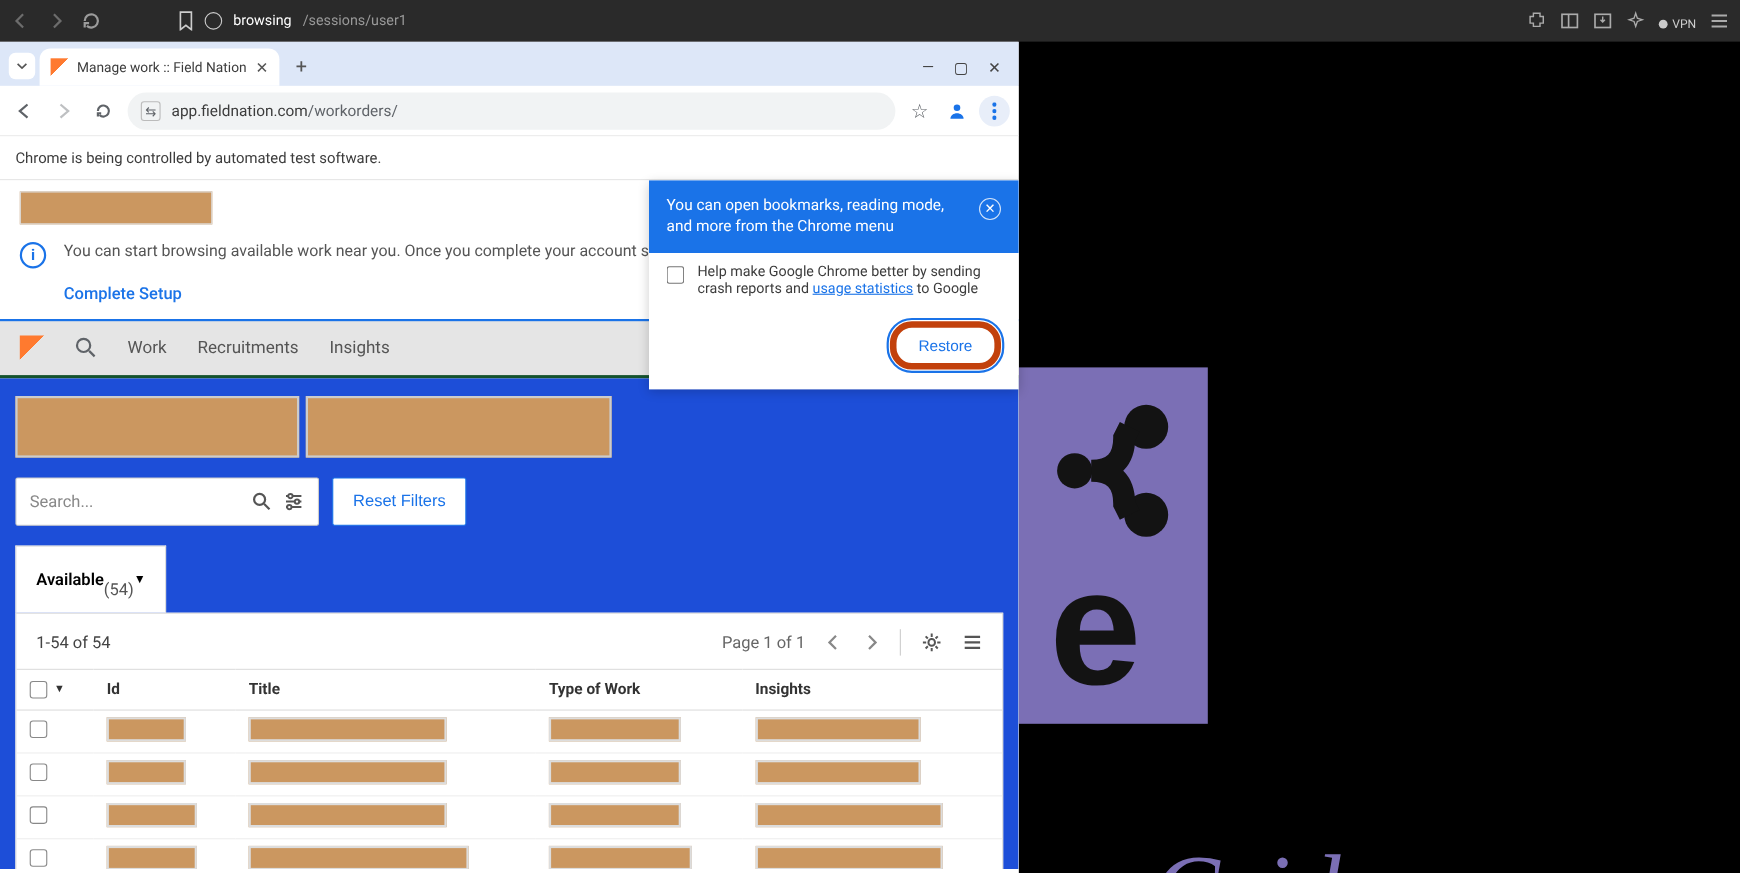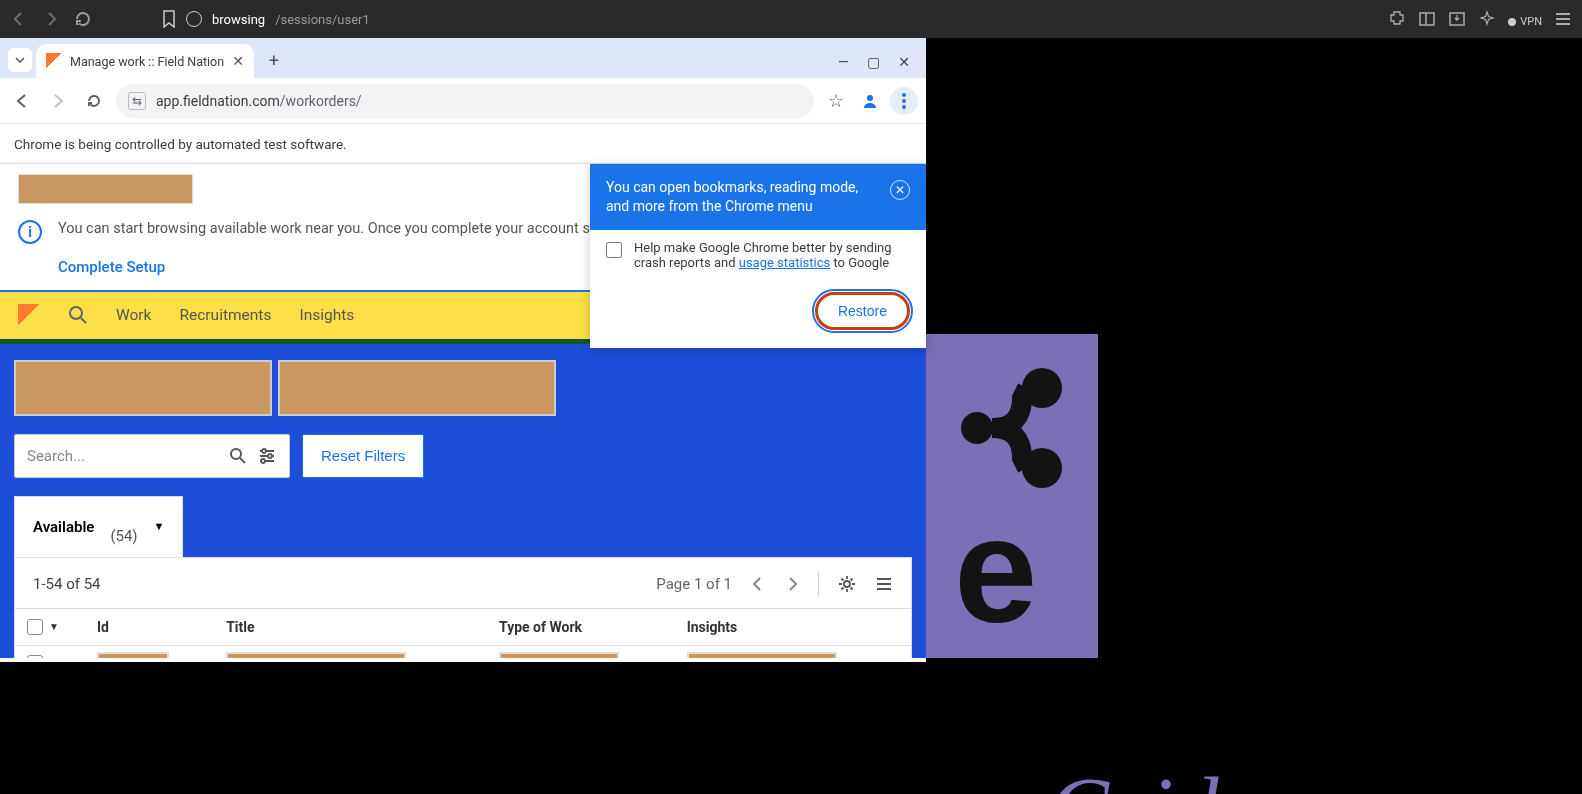--- a/index.html
+++ b/index.html
@@ -8,21 +8,21 @@
 
 .outer-bar { height: 38px; background: #2a2a2a; display: flex; align-items: center; padding: 0 10px; color: #ccc; font-size: 13px; }
 .outer-nav { display: flex; gap: 14px; align-items: center; }
 .outer-nav .ico { width: 18px; height: 18px; display: flex; align-items: center; justify-content: center; opacity: 0.7; }
 .outer-addr { margin-left: 70px; display: flex; align-items: center; gap: 10px; }
 .outer-addr .globe { width: 16px; height: 16px; border: 1.5px solid #ccc; border-radius: 50%; position: relative; }
 .outer-right { margin-left: auto; display: flex; gap: 12px; align-items: flex-end; }
 .outer-right .ico { opacity: 0.8; }
 
 
-.chrome-window { position: absolute; top: 38px; left: 0; width: 926px; height: 624px; background: #fff; display: flex; flex-direction: column; }
+.chrome-window { position: absolute; top: 38px; left: 0; width: 926px; height: 756px; background: #fff; display: flex; flex-direction: column; }
 .tab-strip { height: 40px; background: #dde7f8; display: flex; align-items: flex-end; padding: 0 8px; position: relative; }
 .tab-strip .drop { width: 24px; height: 24px; background: #fff; border-radius: 6px; display: flex; align-items: center; justify-content: center; margin-bottom: 6px; margin-right: 4px; }
 .tab { background: #fff; height: 34px; border-radius: 10px 10px 0 0; display: flex; align-items: center; padding: 0 10px; gap: 8px; font-size: 12.5px; color: #3c3c3c; min-width: 200px; }
 .tab .favicon { width: 16px; height: 16px; background: linear-gradient(135deg,#ff7a2f 50%, transparent 50%); }
 .tab .close { margin-left: auto; font-size: 14px; color: #555; }
 .newtab { width: 28px; height: 28px; display: flex; align-items: center; justify-content: center; color: #555; font-size: 18px; margin-left: 6px; margin-bottom: 4px; }
 .win-ctrls { margin-left: auto; display: flex; gap: 18px; padding-right: 8px; padding-bottom: 8px; color: #444; font-size: 14px; }
 
 .addr-row { height: 46px; background: #fff; display: flex; align-items: center; padding: 0 8px; gap: 8px; border-bottom: 1px solid #e6e6e6; }
 .addr-row .nav-ico { width: 28px; height: 28px; display: flex; align-items: center; justify-content: center; color: #5f6368; }
@@ -38,46 +38,46 @@
 .infobar { height: 40px; background: #fff; display: flex; align-items: center; padding: 0 14px; font-size: 13.5px; color: #3c3c3c; border-bottom: 1px solid #ddd; }
 
 
 .blue-pop { position: absolute; top: 126px; right: 0; width: 336px; background: #fff; box-shadow: 0 2px 10px rgba(0,0,0,0.2); z-index: 50; }
 .blue-pop .head { background: #1a73e8; color: #fff; padding: 14px 16px; font-size: 14px; line-height: 1.35; display: flex; gap: 24px; }
 .blue-pop .head .closex { width: 20px; height: 20px; border: 1.5px solid rgba(255,255,255,0.8); border-radius: 50%; display: flex; align-items: center; justify-content: center; font-size: 12px; flex-shrink: 0; margin-top: 2px; }
 .blue-pop .body { padding: 10px 16px 14px; font-size: 13px; color: #3c3c3c; display: flex; gap: 12px; }
 .blue-pop .body input[type=checkbox] { width: 16px; height: 16px; margin-top: 2px; flex-shrink:0;}
 .blue-pop .body a { color: #1a73e8; text-decoration: underline; }
 .blue-pop .foot { padding: 8px 16px 18px; display: flex; justify-content: flex-end; }
-.blue-pop .foot button { border: 3px solid #c2410c; background: #fff; color: #1a73e8; border-radius: 20px; padding: 8px 20px; font-size: 14px; font-weight: 500; outline: 2px solid #1a73e8; outline-offset: 1px;}
+.blue-pop .foot button { border: 6px solid #c2410c; background: #fff; color: #1a73e8; border-radius: 20px; padding: 8px 20px; font-size: 14px; font-weight: 500; outline: 2px solid #1a73e8; outline-offset: 1px;}
 
 
 .page { flex: 1; overflow: hidden; position: relative; background: #fff; }
 .page-top { padding: 10px 14px 14px 18px; background: #fff; }
 .censor { background: #cb9760; display: inline-block; }
 .info-row { display: flex; gap: 16px; align-items: flex-start; margin-top: 10px; }
 .info-ico { width: 24px; height: 24px; border: 2px solid #1a73e8; border-radius: 50%; color: #1a73e8; display: flex; align-items: center; justify-content: center; font-size: 14px; font-weight: bold; flex-shrink: 0; margin-top: 2px;}
 .info-text { font-size: 14.5px; color: #555; line-height: 1.5; }
 .complete-link { color: #1a73e8; font-size: 15px; margin-top: 18px; display: inline-block; font-weight: 500;}
 
-.app-nav { height: 54px; border-top: 2px solid #1a73e8; border-bottom: 5px solid #14532d; background: #fde047; display: flex; align-items: center; gap: 28px; padding: 0 18px; }
+.app-nav { height: 54px; border-top: 2px solid #1a73e8; border-bottom: 3px solid #14532d; background: #e5e5e5; display: flex; align-items: center; gap: 28px; padding: 0 18px; }
 .app-logo { width: 22px; height: 22px; background: linear-gradient(135deg, #ff7a2f 50%, transparent 50%); }
 .app-nav .srch { color: #5f6368; font-size: 18px; }
 .app-nav a { color: #555; font-size: 15.5px; text-decoration: none; }
 
 .content-body { background: #1d4ed8; padding: 16px 14px; height: calc(100% - 184px); overflow: hidden; }
 .top-censors { display: flex; gap: 6px; margin-bottom: 18px; }
 .filter-row { display: flex; gap: 12px; align-items: center; margin-bottom: 18px; }
 .search-box { background: #fff; border: 1px solid #ccc; height: 44px; width: 276px; display: flex; align-items: center; padding: 0 12px; font-size: 15px; color: #888; border-radius: 2px; }
 .search-box .sico { margin-left: auto; color: #555; font-size: 18px;}
 .search-box .tune { margin-left: 10px; color: #555; }
 .reset-btn { background: #fff; border: 1px solid #1a73e8; color: #1a73e8; height: 44px; padding: 0 18px; font-size: 15px; border-radius: 2px; }
 
 .tab-bar { display: flex; }
-.data-tab { background: #fff; border: 1px solid #ddd; border-bottom: none; padding: 12px 18px; font-size: 15px; font-weight: 600; display: flex; gap: 16px; align-items: center;}
+.data-tab { background: #fff; border: 1px solid #ddd; border-bottom: none; padding: 12px 18px; font-size: 15px; font-weight: 600; display: flex; gap: 0; align-items: center;}
 .data-tab .count { color: #555; font-weight: 400; margin-top: 18px; }
 .data-tab .chev { font-size: 11px; }
 
 .data-panel { background: #fff; border: 1px solid #ddd; padding: 14px 0 0; }
 .pager-row { display: flex; align-items: center; padding: 0 18px 12px; font-size: 15px; color: #444; }
 .pager-row .right { margin-left: auto; display: flex; align-items: center; gap: 18px; color: #666; }
 .pager-row .pico { font-size: 18px; color: #777; }
 
 table { width: 100%; border-collapse: collapse; font-size: 14px; }
 thead th { text-align: left; padding: 10px 12px; border-top: 1px solid #ddd; border-bottom: 1px solid #ddd; color: #333; font-weight: 700; }

